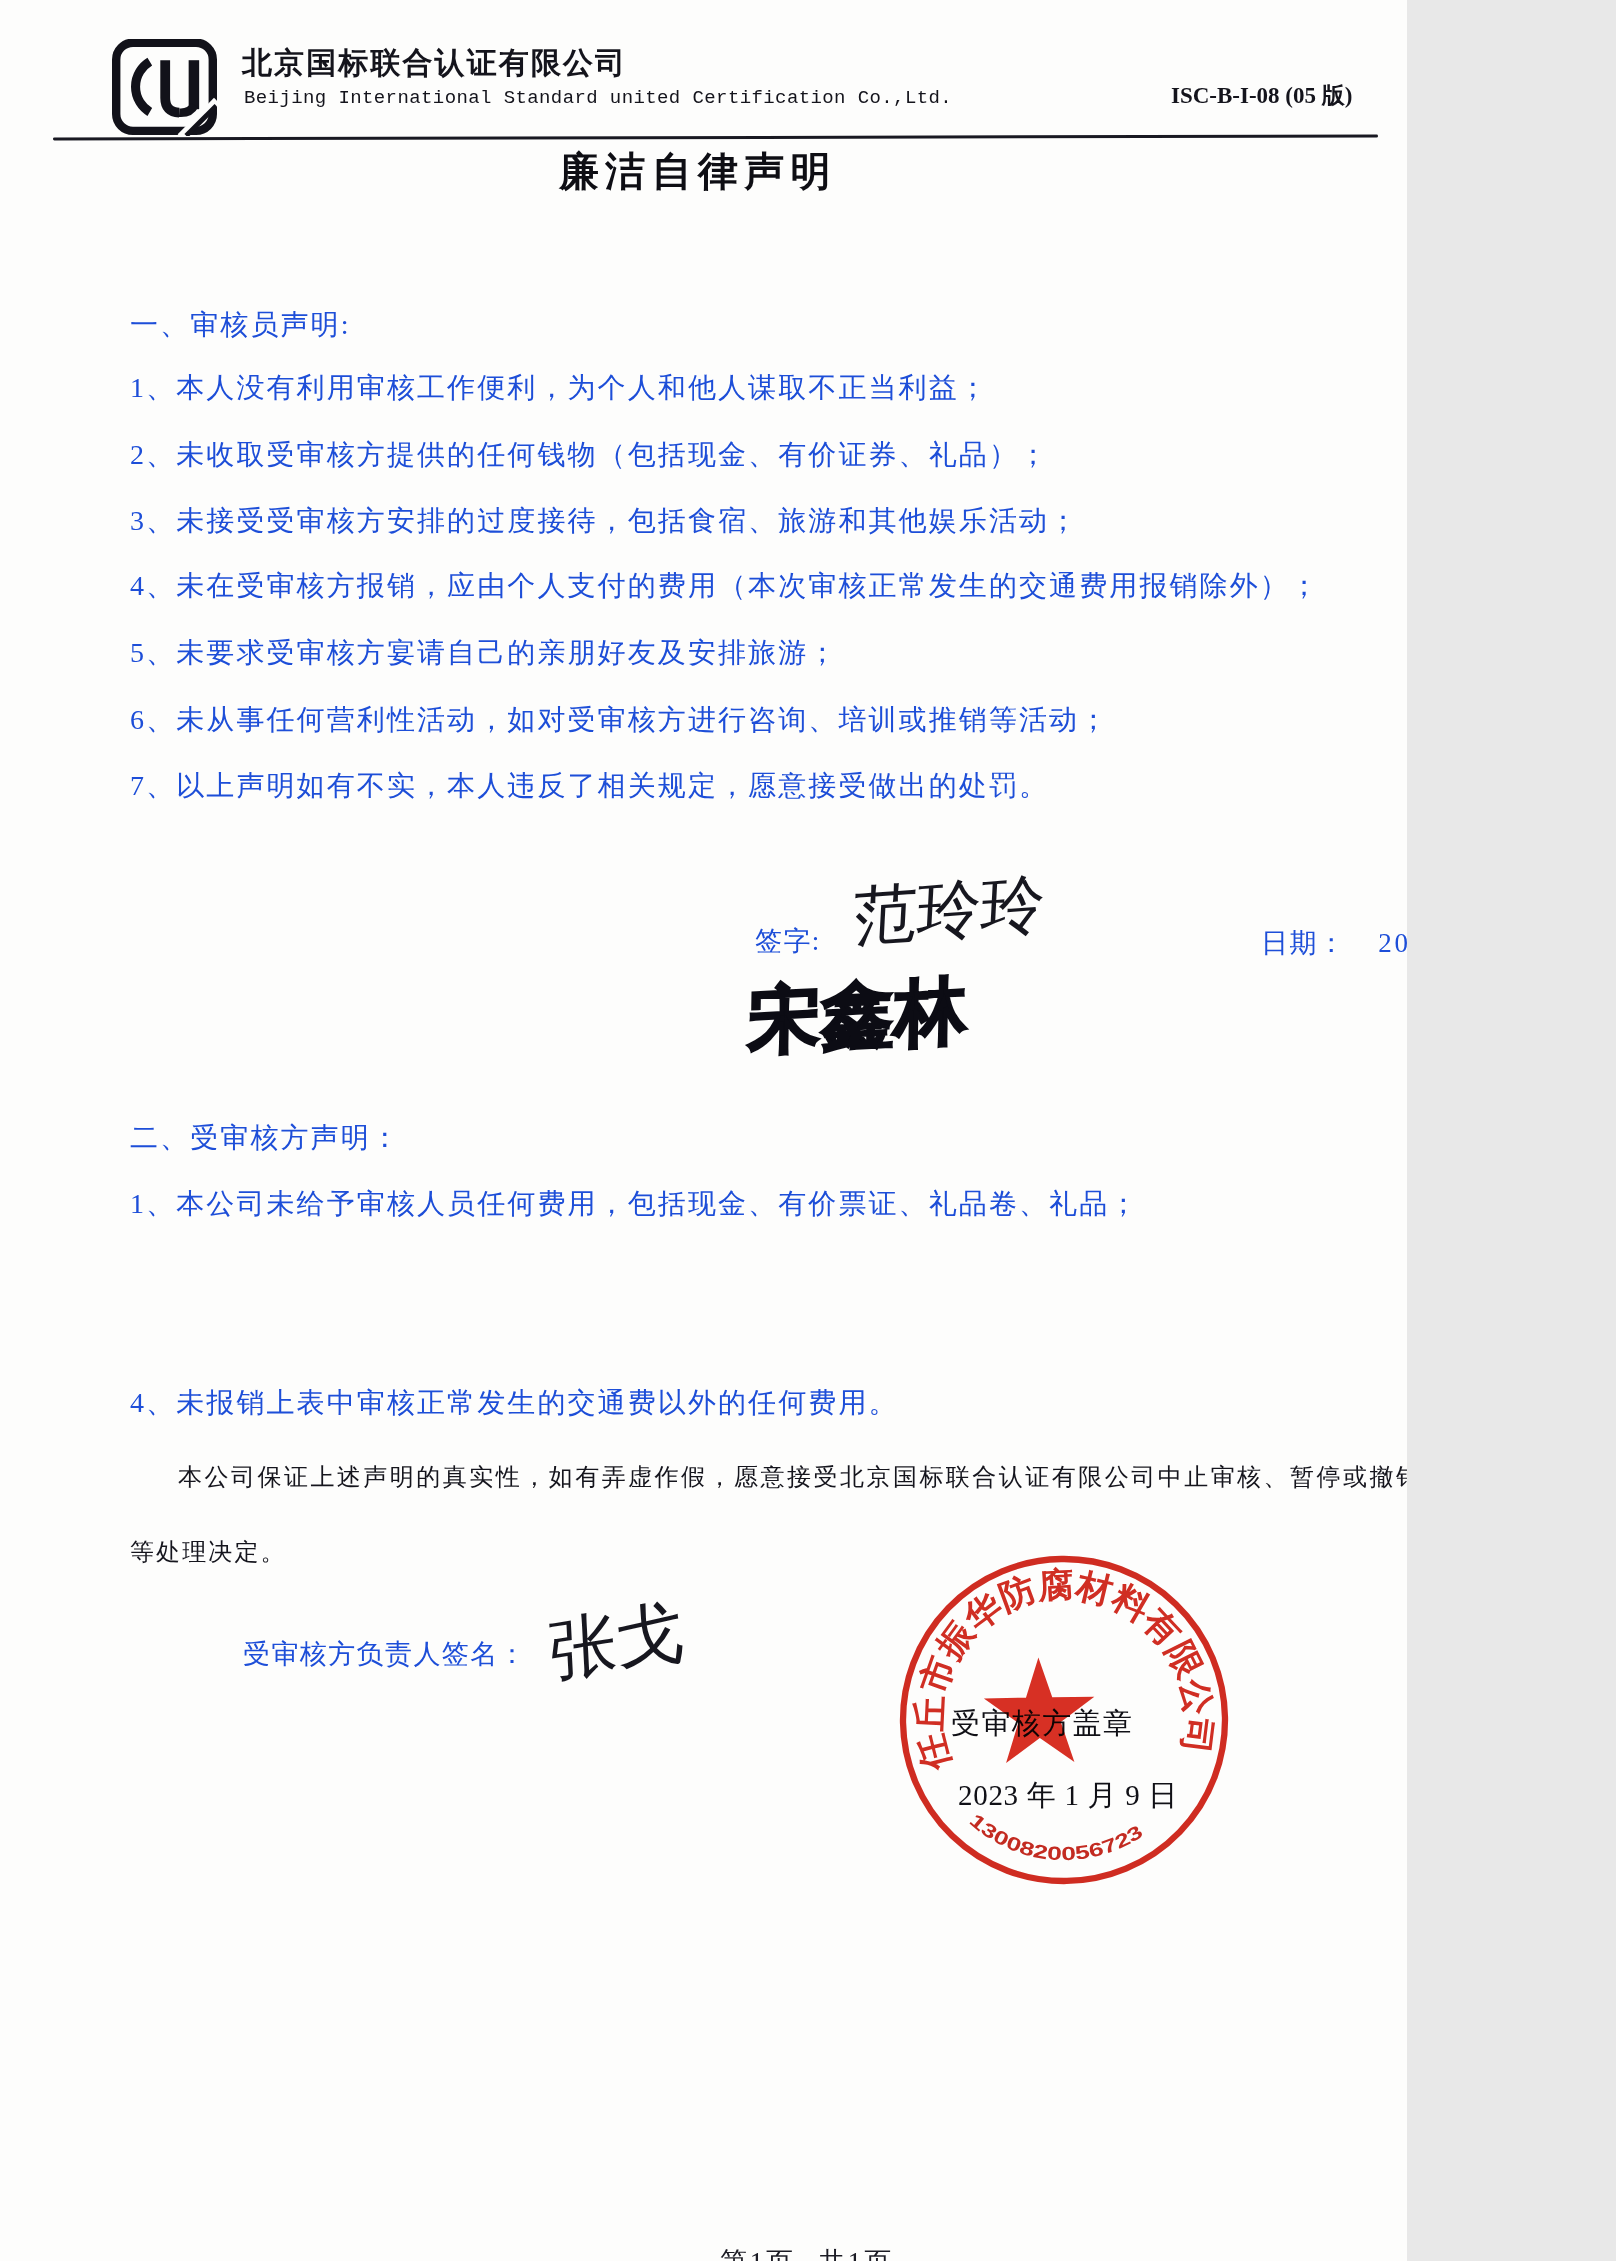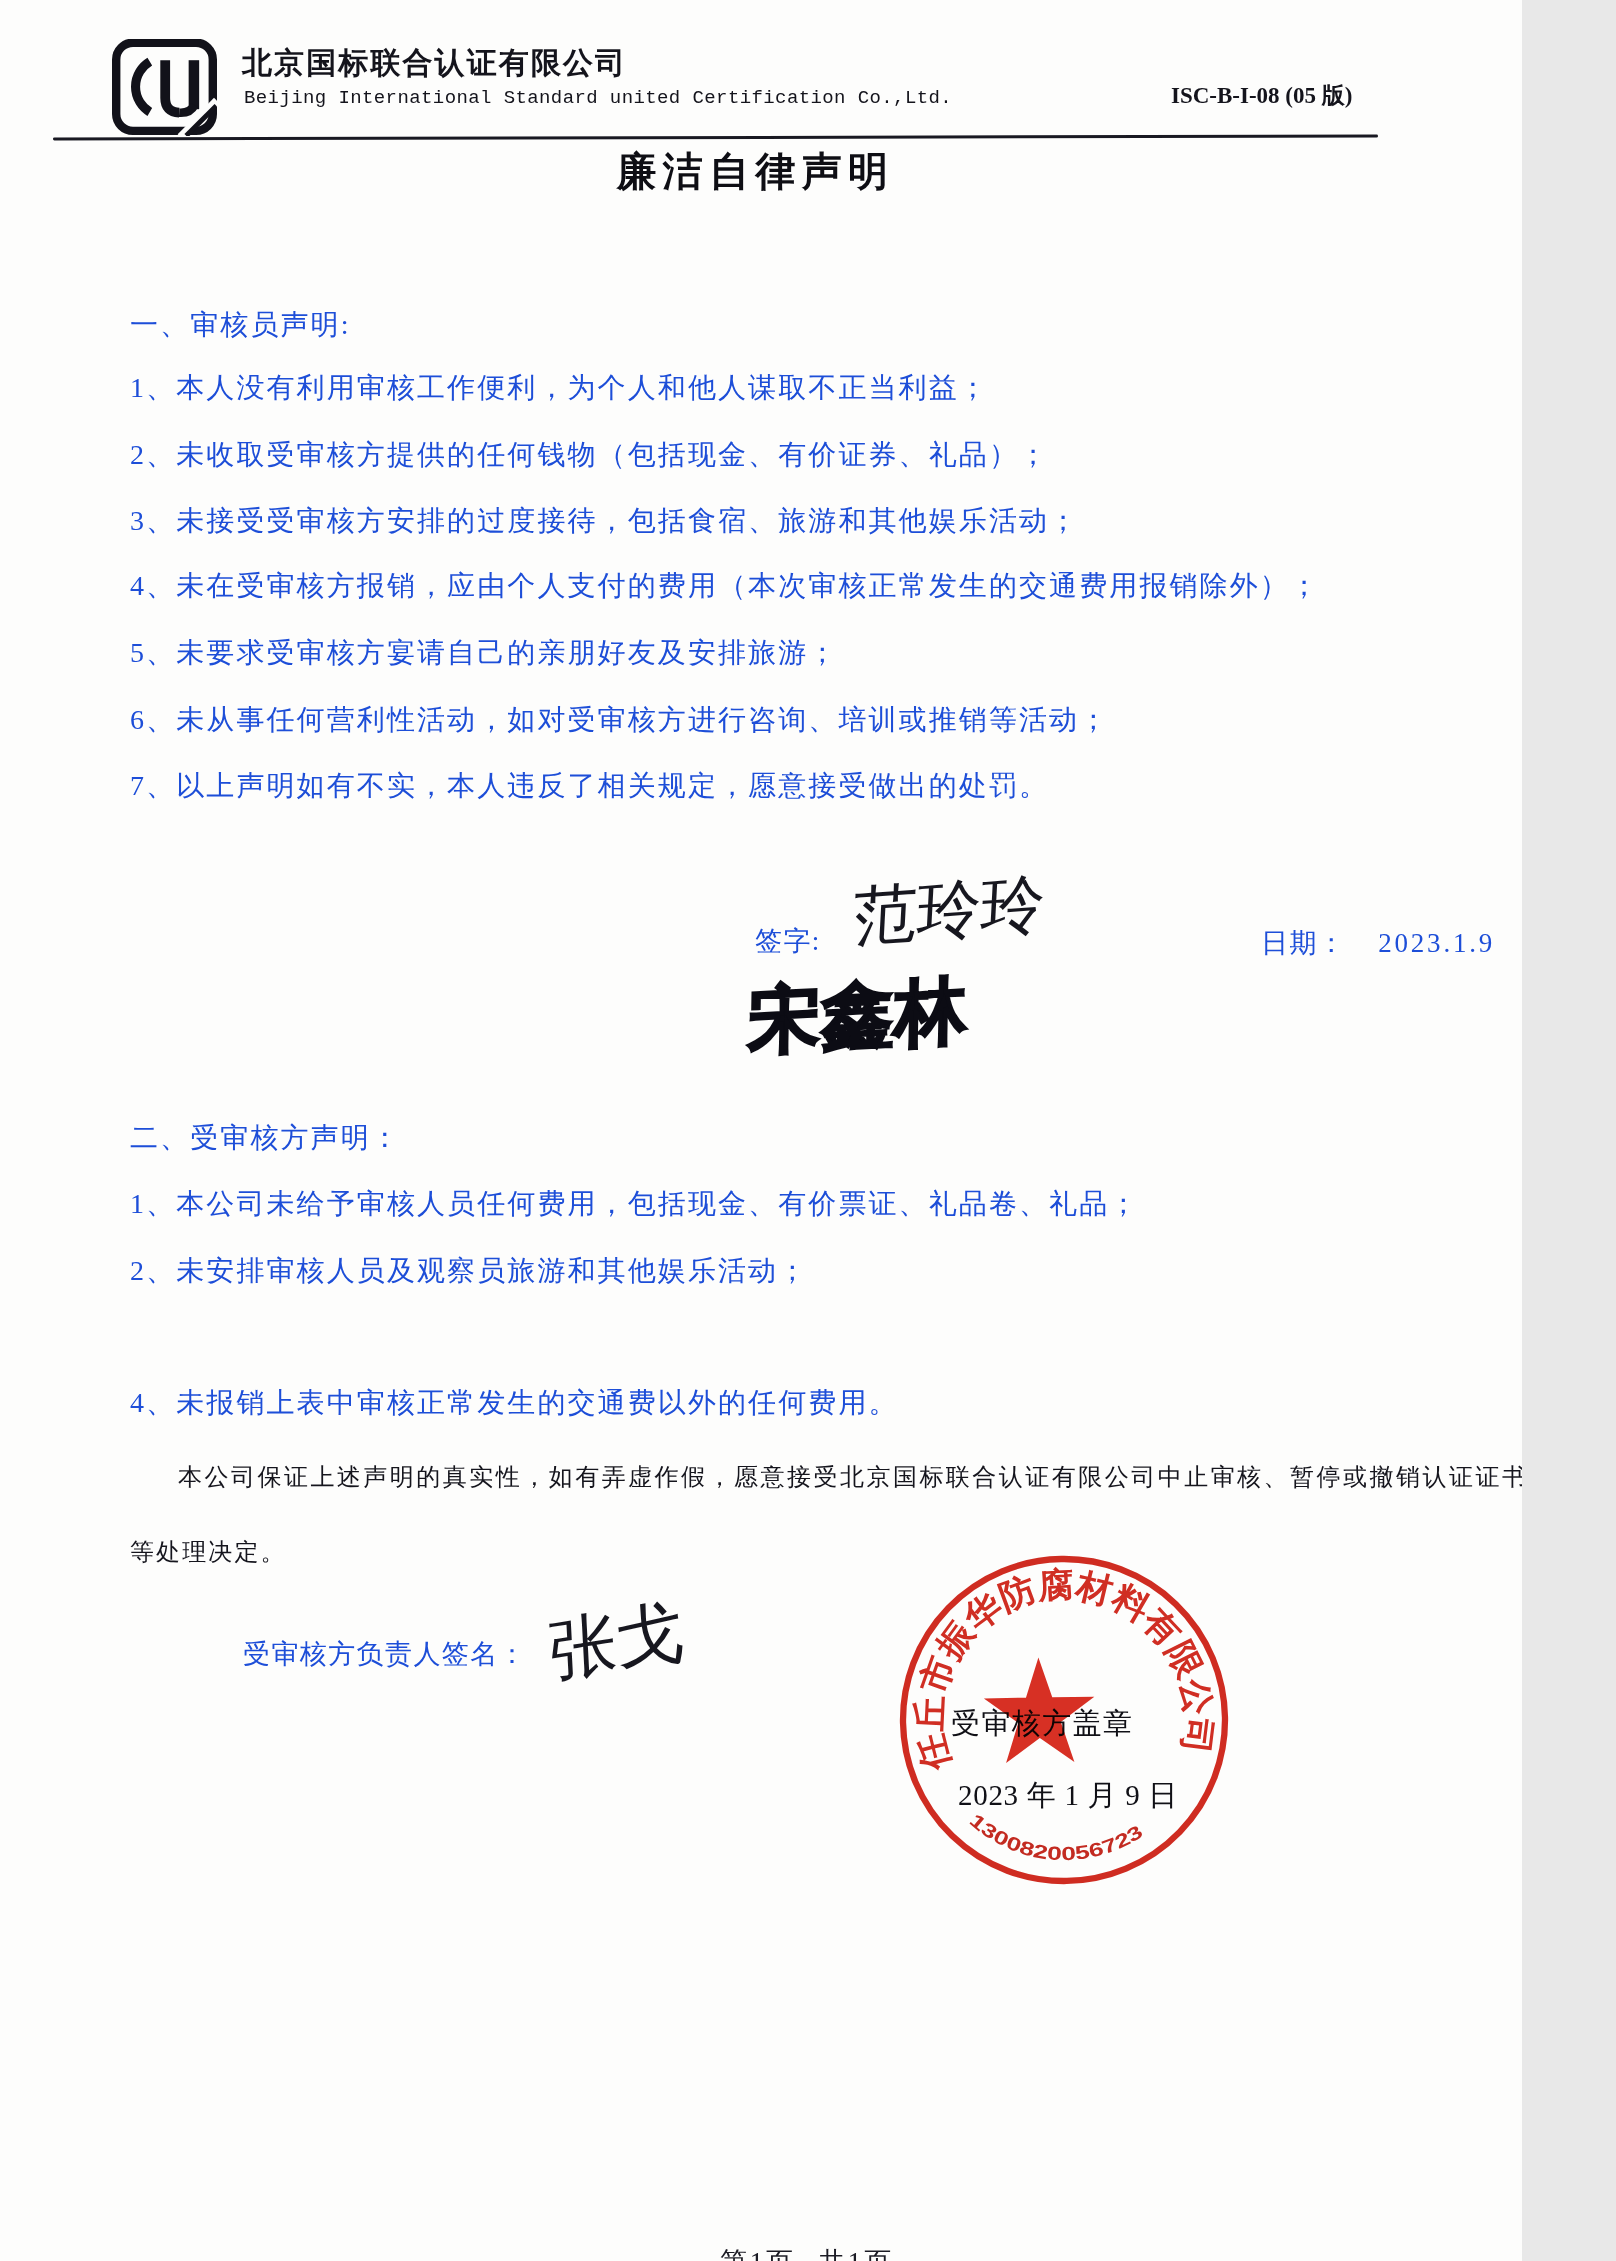--- a/index.html
+++ b/index.html
@@ -1,18 +1,18 @@
 <!DOCTYPE html>
 <html style="font-size:11.2px"><head>
 <meta charset="utf-8">
 <style>
   html,body{margin:0;padding:0;background:#e8e8e8;}
   .page{
     position:relative;
-    width:1522px;height:2261px;
+    width:1407px;height:2261px;
     background:#fdfdfc;
     overflow:hidden;
     font-family:"Liberation Serif", serif;
     color:#1b1b24;
   }
   .abs{position:absolute;white-space:nowrap;}
   
   .company-cn{
     left:242px;top:43px;font-size:30px;font-weight:600;letter-spacing:2.1px;
     font-family:"Liberation Sans", sans-serif;color:#14141c;
@@ -107,21 +107,20 @@
 
   <div class="abs sig sig1">范玲玲</div>
   <div class="abs line sign-label" style="left:755px">签字:</div>
   <div class="abs line date-row" style="left:1261px">
     <span>日期：</span><span class="val">2023.1.9</span>
   </div>
   <div class="abs sig sig2">宋鑫林</div>
 
   <div class="abs line" style="top:1119px">二、受审核方声明：</div>
   <div class="abs line" style="top:1185px">1、本公司未给予审核人员任何费用，包括现金、有价票证、礼品卷、礼品；</div>
-  <div class="abs line" style="top:1252px">2、未安排审核人员及观察员旅游和其他娱乐活动；</div>
   <div class="abs line" style="top:1384px">4、未报销上表中审核正常发生的交通费以外的任何费用。</div>
   <div class="para">本公司保证上述声明的真实性，如有弄虚作假，愿意接受北京国标联合认证有限公司中止审核、暂停或撤销认证证书等处理决定。</div>
 
   <div class="abs line resp-label" style="left:243px">受审核方负责人签名：</div>
   <div class="abs sig sig3">张戈</div>
 
   <div class="abs stamp-label">受审核方盖章</div>
   <div class="abs stamp-date">2023 年 1 月 9 日</div>
 
   <svg class="stamp-svg" viewBox="-250 -250 500 500">

